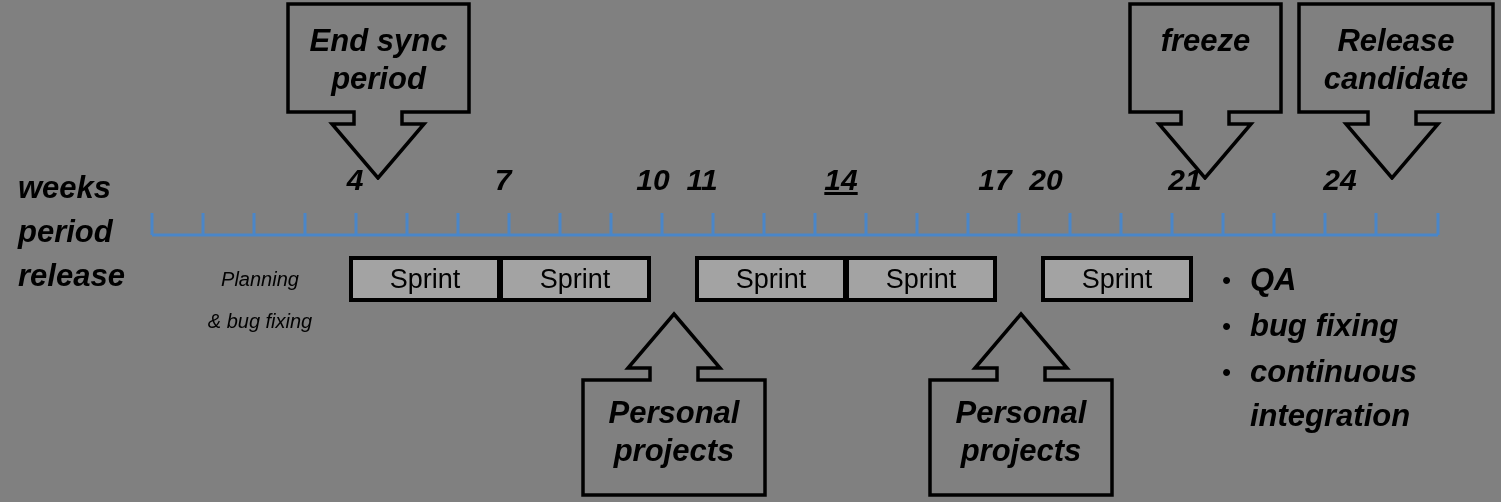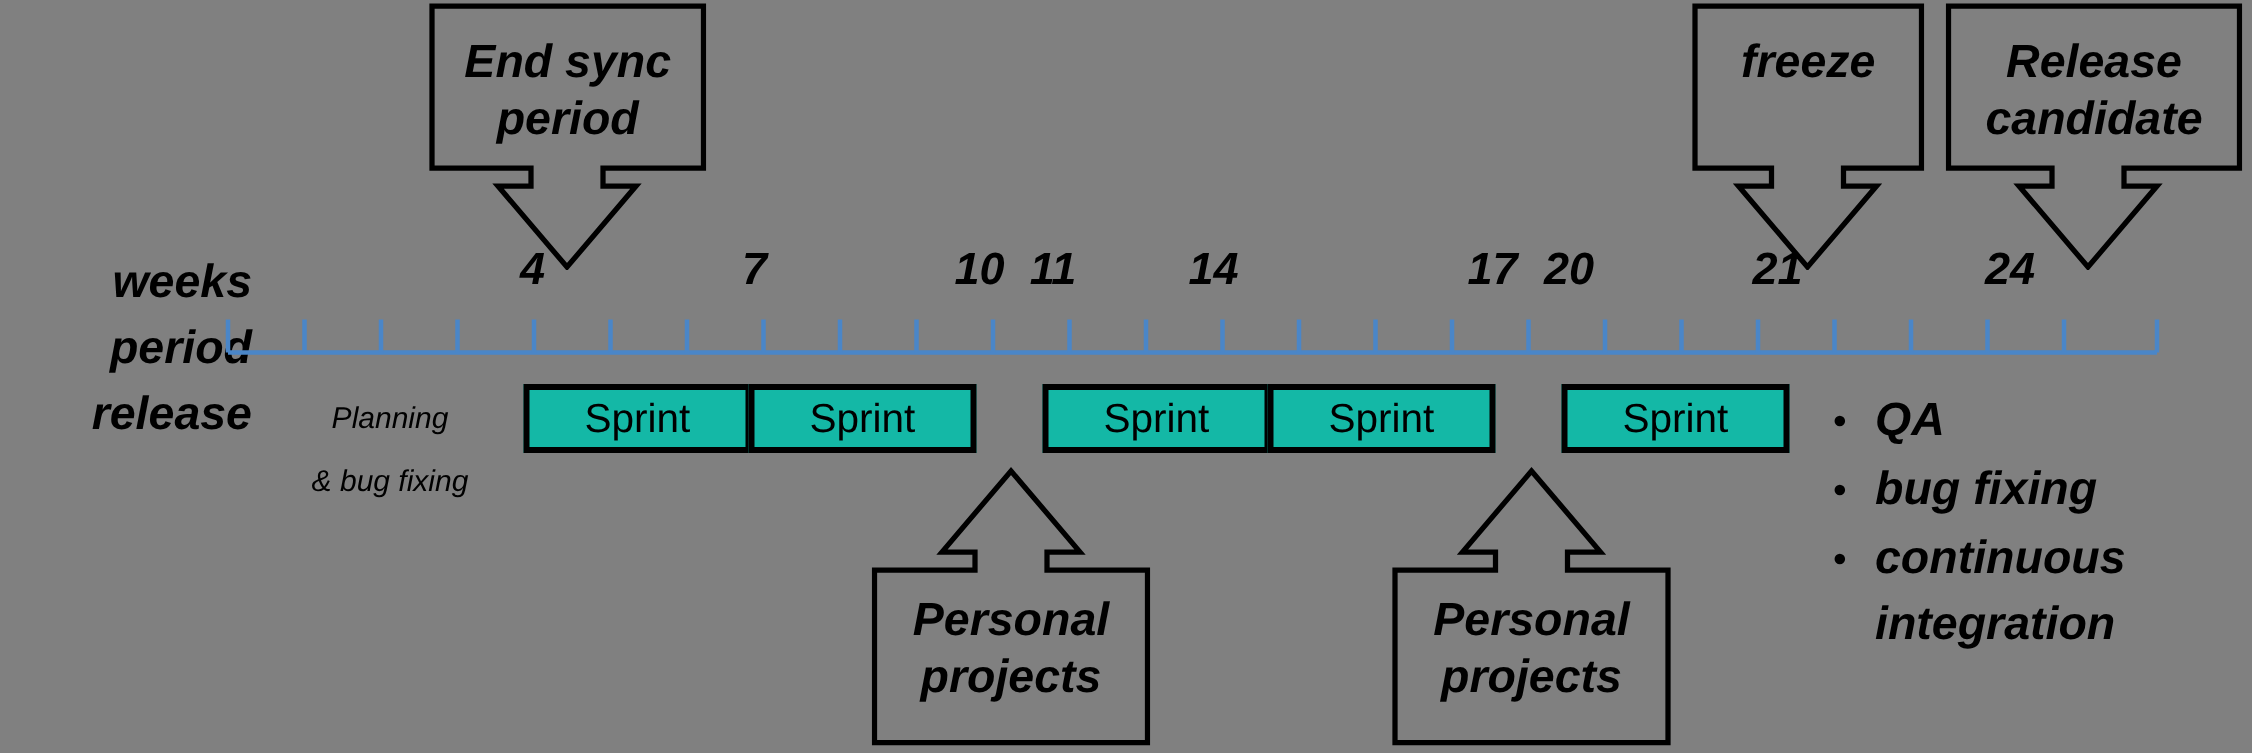--- a/index.html
+++ b/index.html
@@ -17,21 +17,21 @@
     background: #808080;
     overflow: hidden;
   }
   .abs { position: absolute; }
 
   
   .axis-label {
     left: 18px;
     top: 166px;
     width: 150px;
-    text-align: right;
+    text-align: left;
     font-style: italic;
     font-weight: bold;
     font-size: 31px;
     line-height: 44px;
     color: #000;
   }
 
   
   .timeline-svg { left: 0; top: 0; }
 
@@ -59,21 +59,21 @@
     font-weight: bold;
     font-size: 31px;
     line-height: 38px;
     color: #000;
     pointer-events: none;
   }
   .callout svg { display: block; }
 
   
   .sprint {
-    background: #14b8a6;
+    background: #a3a3a3;
     border: 4px solid #000;
     box-sizing: border-box;
     top: 256px;
     height: 46px;
     display: flex;
     align-items: center;
     justify-content: center;
     font-size: 27px;
     color: #000;
     font-style: normal;
@@ -160,21 +160,21 @@
       <line x1="1325" y1="213" x2="1325" y2="235"></line>
       <line x1="1376" y1="213" x2="1376" y2="235"></line>
       <line x1="1438" y1="213" x2="1438" y2="235"></line>
     </g>
   </svg>
 
   <div class="abs week-num" style="left:330px;width:50px;">4</div>
   <div class="abs week-num" style="left:478px;width:50px;">7</div>
   <div class="abs week-num" style="left:628px;width:50px;">10</div>
   <div class="abs week-num" style="left:677px;width:50px;">11</div>
-  <div class="abs week-num" style="left:784px;width:50px;">14</div>
+  <div class="abs week-num" style="left:816px;width:50px;text-decoration:underline;">14</div>
   <div class="abs week-num" style="left:970px;width:50px;">17</div>
   <div class="abs week-num" style="left:1021px;width:50px;">20</div>
   <div class="abs week-num" style="left:1160px;width:50px;">21</div>
   <div class="abs week-num" style="left:1315px;width:50px;">24</div>
 
   <div class="abs callout" style="left:286px;top:2px;width:185px;height:178px;">
     <svg width="185" height="178" viewBox="0 0 185 178">
       <path d="M2,2 L183,2 L183,110 L116,110 L116,122 L138,122 L92,176 L46,122 L68,122 L68,110 L2,110 Z" fill="none" stroke="#000" stroke-width="3.5" stroke-linejoin="miter"></path>
     </svg>
     <div class="box-text" style="top:20px;text-align:center;">

